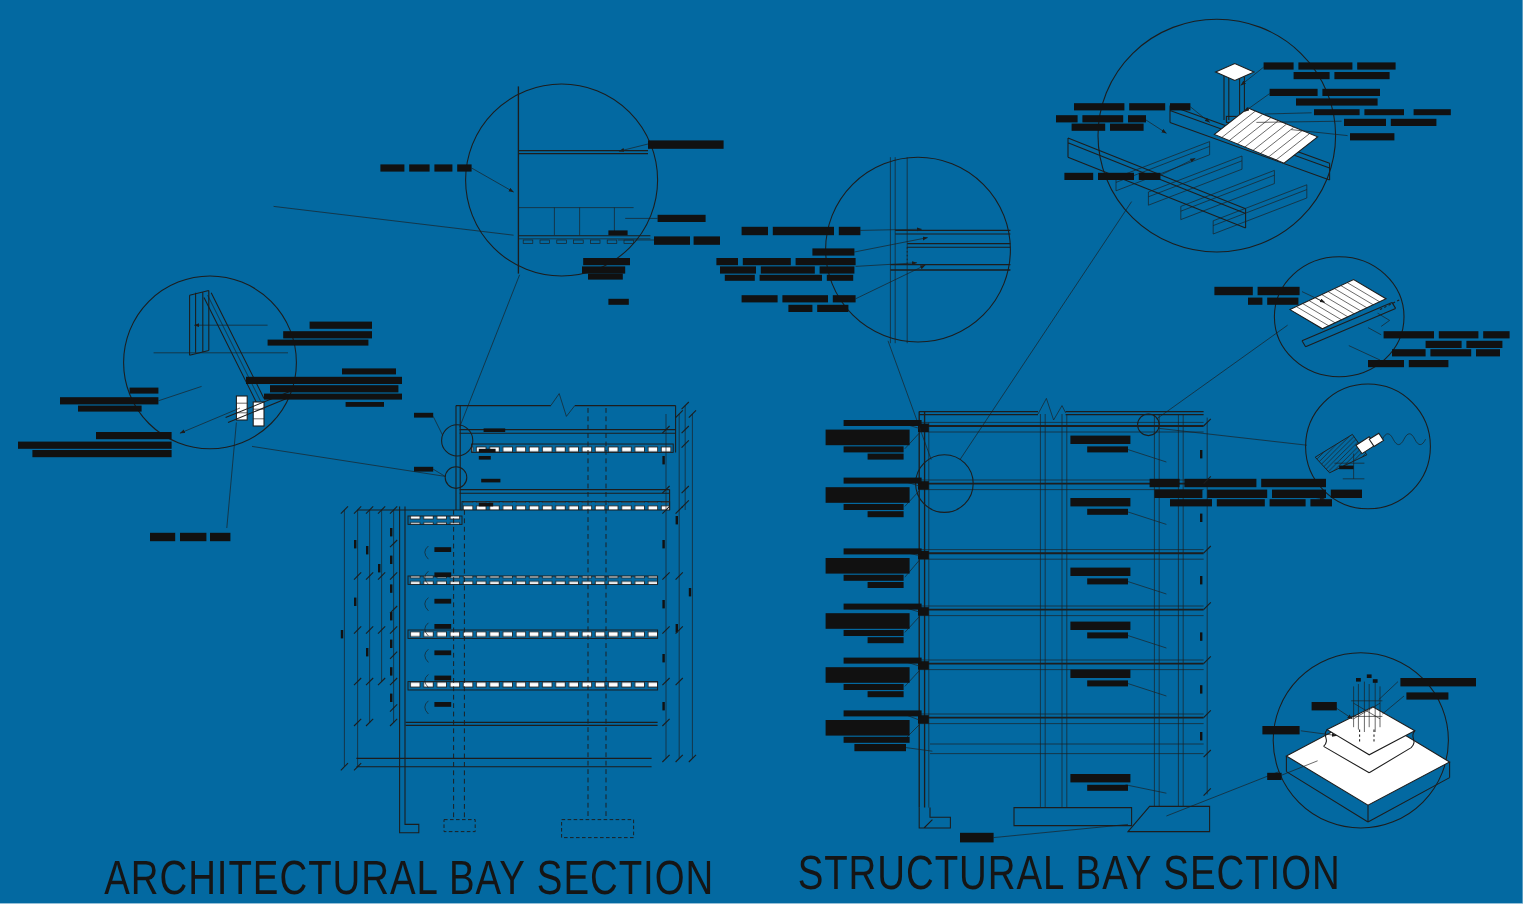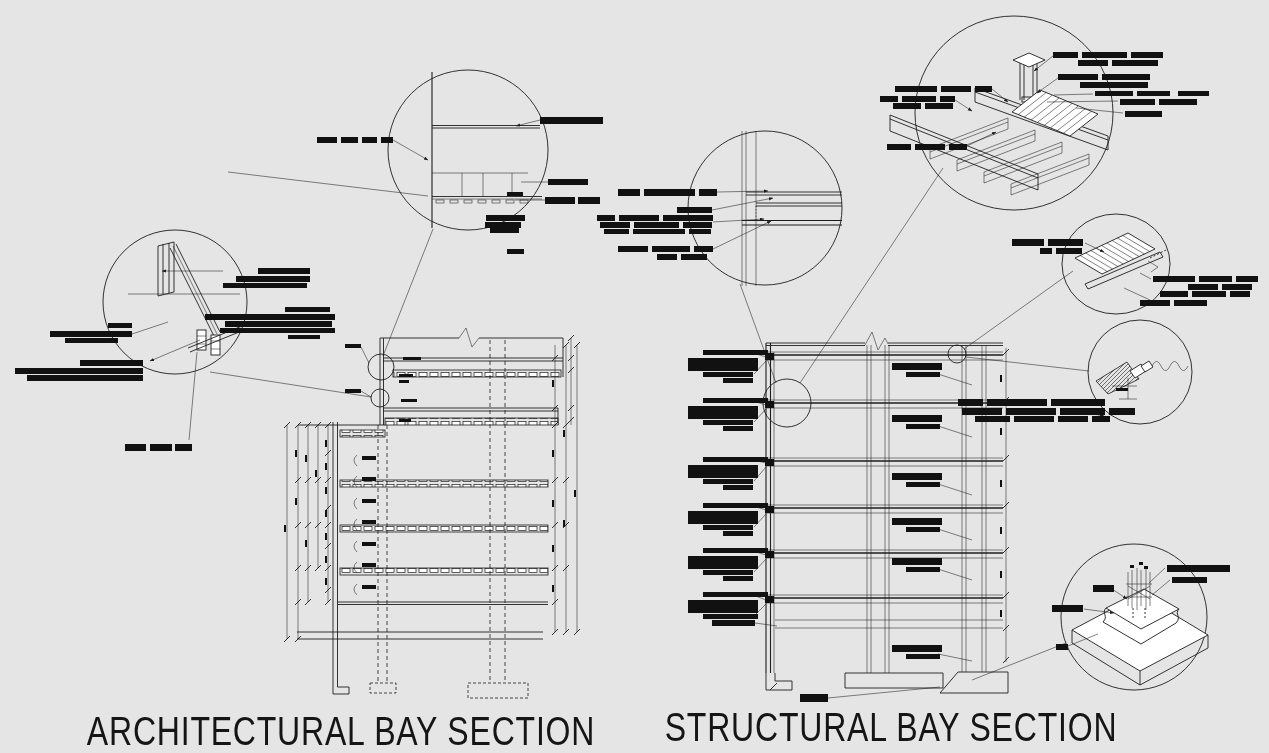--- a/index.html
+++ b/index.html
@@ -1,17 +1,17 @@
 <!DOCTYPE html>
 <html><head>
 <meta charset="utf-8">
 <style>
   html,body{margin:0;padding:0;background:#ffffff;}
   body{width:1269px;height:753px;overflow:hidden;font-family:"Liberation Sans",sans-serif;}
-  #stage{position:relative;width:1269px;height:753px;background:#e5e5e5;}
+  #stage{position:relative;width:1269px;height:753px;background:#0369a1;}
   svg{display:block}
   .ln{stroke:#1d1d1d;fill:none;stroke-width:0.9;stroke-linecap:butt}
   .thin{stroke-width:0.55}
   .thick{stroke-width:1.6}
   .med{stroke-width:1.1}
   .dash{stroke-dasharray:4,3;stroke-width:0.8}
   .dot{stroke-dasharray:1.2,2;stroke-width:0.7}
   .dash2{stroke-dasharray:3,2;stroke-width:0.8}
   .wht{fill:#ffffff}
   text.title{fill:#151515;letter-spacing:1px}

